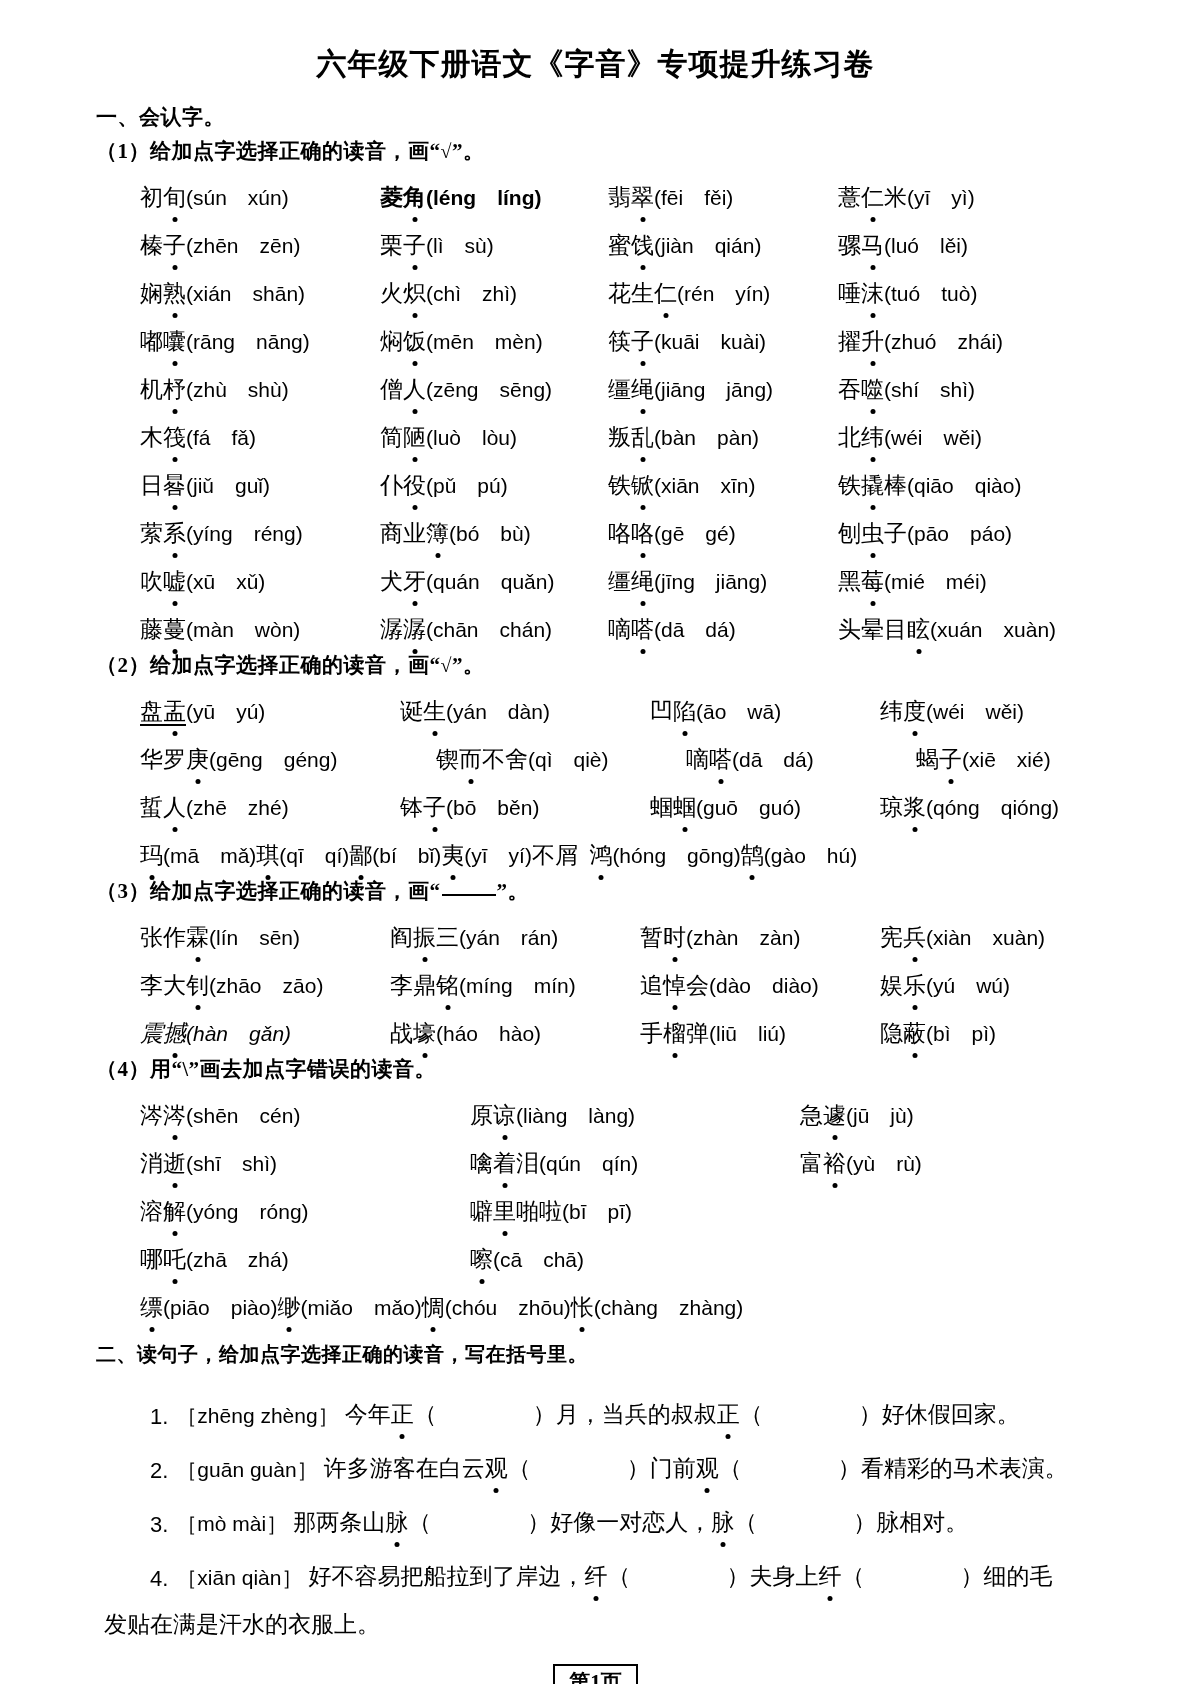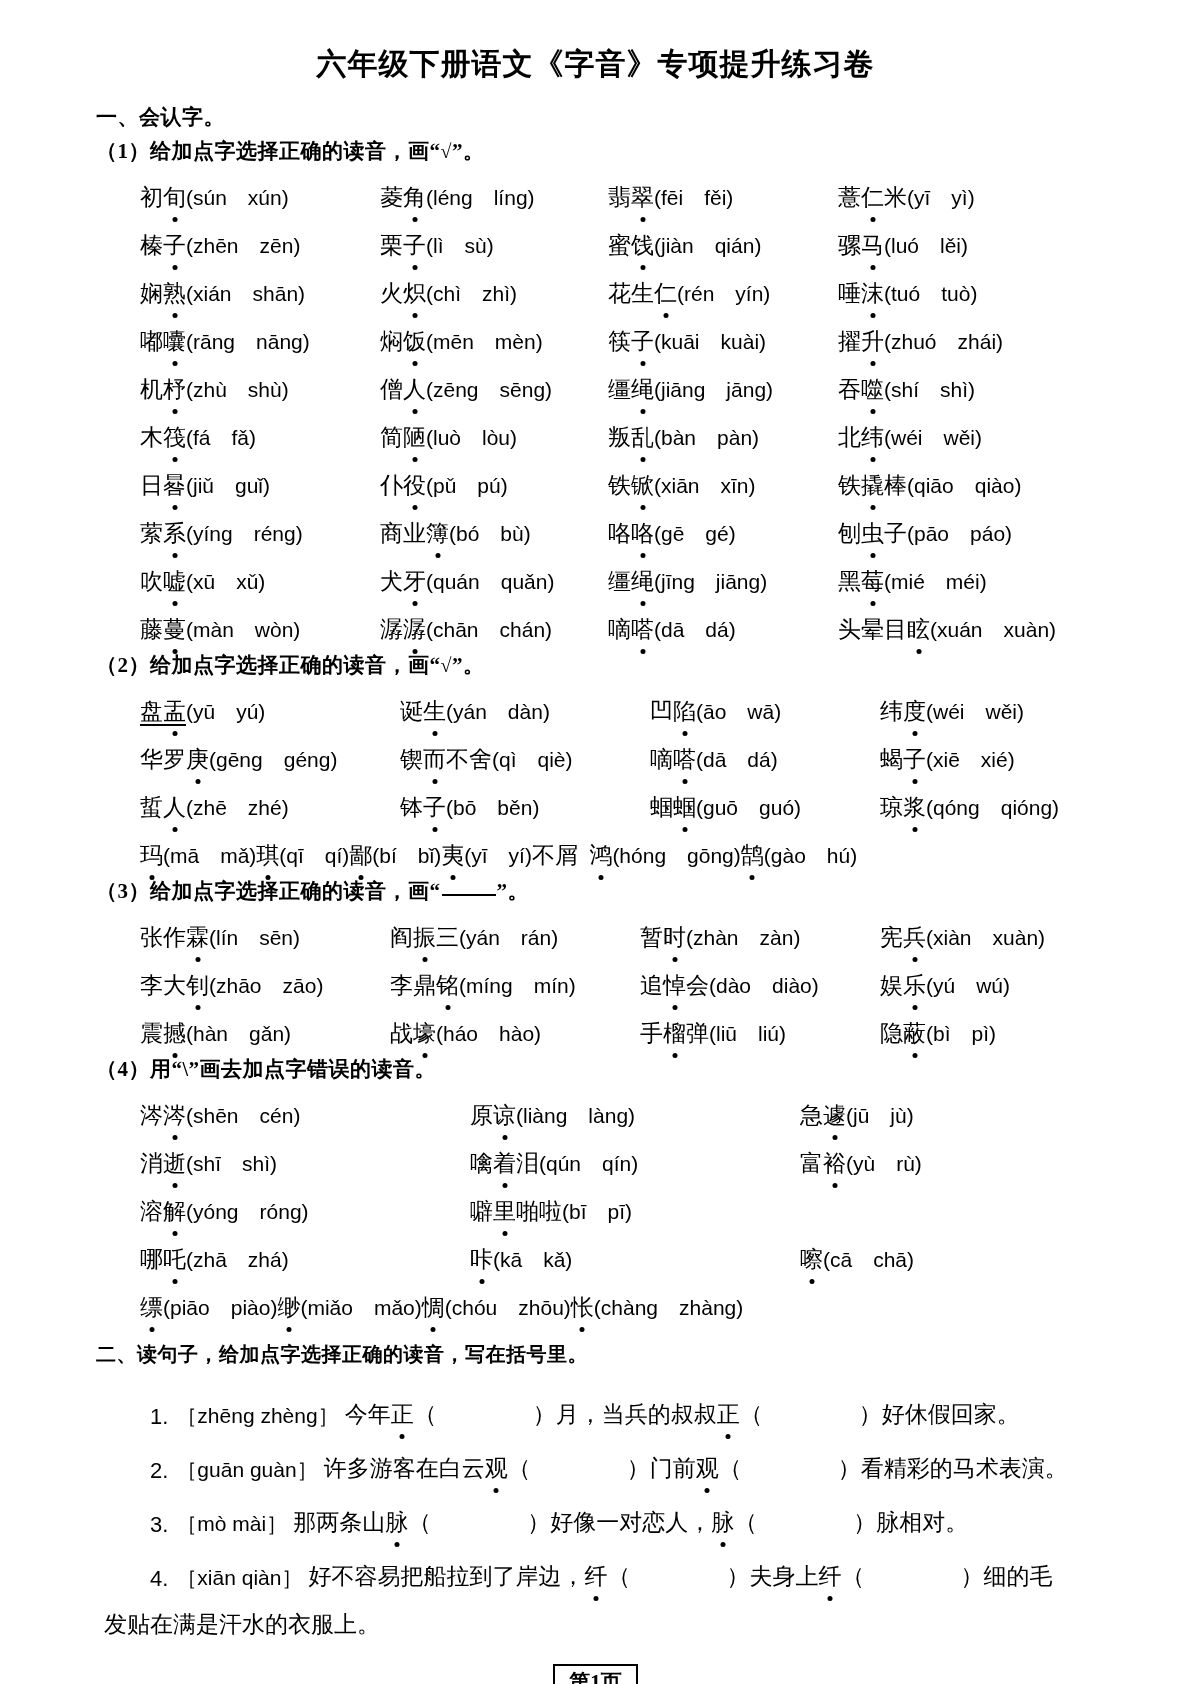--- a/index.html
+++ b/index.html
@@ -141,21 +141,21 @@
   <div class="title">六年级下册语文《字音》专项提升练习卷</div>
 
   <div class="sec-head">一、会认字。</div>
 
   <div class="sub-head">
     <span>（1）给加点字选择正确的读音，画“</span><span class="mark-check">√</span><span>”。</span>
   </div>
   <div class="rows" id="s1rows">
       <div class="row">
         <span class="item" style="width: 240px;"><span class="han"><span>初</span><span class="dot">旬</span></span><span class="py">(sún  xún)</span></span>
-        <span class="item" style="width: 228px;"><span class="han"><span>菱</span><span class="dot">角</span></span><span class="py">(léng  líng)</span></span>
+        <span class="item" style="width: 228px; font-weight: bold;"><span class="han"><span>菱</span><span class="dot">角</span></span><span class="py">(léng  líng)</span></span>
         <span class="item" style="width: 230px;"><span class="han"><span>翡</span><span class="dot">翠</span></span><span class="py">(fēi  fěi)</span></span>
         <span class="item" style="width: 0px;"><span class="han"><span>薏</span><span class="dot">仁</span><span>米</span></span><span class="py">(yī  yì)</span></span>
       </div>
       <div class="row">
         <span class="item" style="width: 240px;"><span class="han"><span>榛</span><span class="dot">子</span></span><span class="py">(zhēn  zēn)</span></span>
         <span class="item" style="width: 228px;"><span class="han"><span>栗</span><span class="dot">子</span></span><span class="py">(lì  sù)</span></span>
         <span class="item" style="width: 230px;"><span class="han"><span>蜜</span><span class="dot">饯</span></span><span class="py">(jiàn  qián)</span></span>
         <span class="item" style="width: 0px;"><span class="han"><span>骡</span><span class="dot">马</span></span><span class="py">(luó  lěi)</span></span>
       </div>
       <div class="row">
@@ -213,21 +213,21 @@
   </div>
   <div class="rows" id="s2rows">
       <div class="row">
         <span class="item" style="width: 260px;"><span class="han uline"><span>盘</span><span class="dot">盂</span></span><span class="py">(yū  yú)</span></span>
         <span class="item" style="width: 250px;"><span class="han"><span>诞</span><span class="dot">生</span></span><span class="py">(yán  dàn)</span></span>
         <span class="item" style="width: 230px;"><span class="han"><span>凹</span><span class="dot">陷</span></span><span class="py">(āo  wā)</span></span>
         <span class="item" style="width: 0px;"><span class="han"><span>纬</span><span class="dot">度</span></span><span class="py">(wéi  wěi)</span></span>
       </div>
       <div class="row">
         <span class="item" style="width: 260px;"><span class="han"><span>华罗</span><span class="dot">庚</span></span><span class="py">(gēng  géng)</span></span>
-        <span class="item" style="width: 250px;"><span class="han"><span>锲</span><span class="dot">而</span><span>不舍</span></span><span class="py">(qì  qiè)</span></span>
+        <span class="item" style="width: 250px; margin-left: 36px;"><span class="han"><span>锲</span><span class="dot">而</span><span>不舍</span></span><span class="py">(qì  qiè)</span></span>
         <span class="item" style="width: 230px;"><span class="han"><span>嘀</span><span class="dot">嗒</span></span><span class="py">(dā  dá)</span></span>
         <span class="item" style="width: 0px;"><span class="han"><span>蝎</span><span class="dot">子</span></span><span class="py">(xiē  xié)</span></span>
       </div>
       <div class="row">
         <span class="item" style="width: 260px;"><span class="han"><span>蜇</span><span class="dot">人</span></span><span class="py">(zhē  zhé)</span></span>
         <span class="item" style="width: 250px;"><span class="han"><span>钵</span><span class="dot">子</span></span><span class="py">(bō  běn)</span></span>
         <span class="item" style="width: 230px;"><span class="han"><span>蝈</span><span class="dot">蝈</span></span><span class="py">(guō  guó)</span></span>
         <span class="item" style="width: 0px;"><span class="han"><span>琼</span><span class="dot">浆</span></span><span class="py">(qóng  qióng)</span></span>
       </div>
       <div class="row">
@@ -250,21 +250,21 @@
         <span class="item" style="width: 240px;"><span class="han"><span>暂</span><span class="dot">时</span></span><span class="py">(zhàn  zàn)</span></span>
         <span class="item" style="width: 0px;"><span class="han"><span>宪</span><span class="dot">兵</span></span><span class="py">(xiàn  xuàn)</span></span>
       </div>
       <div class="row">
         <span class="item" style="width: 250px;"><span class="han"><span>李大</span><span class="dot">钊</span></span><span class="py">(zhāo  zāo)</span></span>
         <span class="item" style="width: 250px;"><span class="han"><span>李鼎</span><span class="dot">铭</span></span><span class="py">(míng  mín)</span></span>
         <span class="item" style="width: 240px;"><span class="han"><span>追</span><span class="dot">悼</span><span>会</span></span><span class="py">(dào  diào)</span></span>
         <span class="item" style="width: 0px;"><span class="han"><span>娱</span><span class="dot">乐</span></span><span class="py">(yú  wú)</span></span>
       </div>
       <div class="row">
-        <span class="item" style="width: 250px;"><span class="han"><span>震</span><span class="dot">撼</span></span><span class="py">(hàn  gǎn)</span></span>
+        <span class="item" style="width: 250px; font-style: italic;"><span class="han"><span>震</span><span class="dot">撼</span></span><span class="py">(hàn  gǎn)</span></span>
         <span class="item" style="width: 250px;"><span class="han"><span>战</span><span class="dot">壕</span></span><span class="py">(háo  hào)</span></span>
         <span class="item" style="width: 240px;"><span class="han"><span>手</span><span class="dot">榴</span><span>弹</span></span><span class="py">(liū  liú)</span></span>
         <span class="item" style="width: 0px;"><span class="han"><span>隐</span><span class="dot">蔽</span></span><span class="py">(bì  pì)</span></span>
       </div>
     </div>
 
   <div class="sub-head">
     <span>（4）用“</span><span class="mark-check">\</span><span>”画去加点字错误的读音。</span>
   </div>
   <div class="rows" id="s4rows">
@@ -277,21 +277,20 @@
         <span class="item" style="width: 330px;"><span class="han"><span>消</span><span class="dot">逝</span></span><span class="py">(shī  shì)</span></span>
         <span class="item" style="width: 330px;"><span class="han"><span>噙</span><span class="dot">着</span><span>泪</span></span><span class="py">(qún  qín)</span></span>
         <span class="item" style="width: 0px;"><span class="han"><span>富</span><span class="dot">裕</span></span><span class="py">(yù  rù)</span></span>
       </div>
       <div class="row">
         <span class="item" style="width: 330px;"><span class="han"><span>溶</span><span class="dot">解</span></span><span class="py">(yóng  róng)</span></span>
         <span class="item" style="width: 0px;"><span class="han"><span>噼</span><span class="dot">里</span><span>啪啦</span></span><span class="py">(bī  pī)</span></span>
       </div>
       <div class="row">
         <span class="item" style="width: 330px;"><span class="han"><span>哪</span><span class="dot">吒</span></span><span class="py">(zhā  zhá)</span></span>
-        <span class="item" style="width: 330px;"><span class="han"><span class="dot">咔</span></span><span class="py">(kā  kǎ)</span></span>
         <span class="item" style="width: 0px;"><span class="han"><span class="dot">嚓</span></span><span class="py">(cā  chā)</span></span>
       </div>
       <div class="row">
         <span class="item"><span class="dot han">缥</span><span class="py">(piāo  piào)</span></span>
         <span class="item"><span class="dot han">缈</span><span class="py">(miǎo  mǎo)</span></span>
         <span class="item"><span class="dot han">惆</span><span class="py">(chóu  zhōu)</span></span>
         <span class="item"><span class="dot han">怅</span><span class="py">(chàng  zhàng)</span></span>
       </div>
     </div>
 

